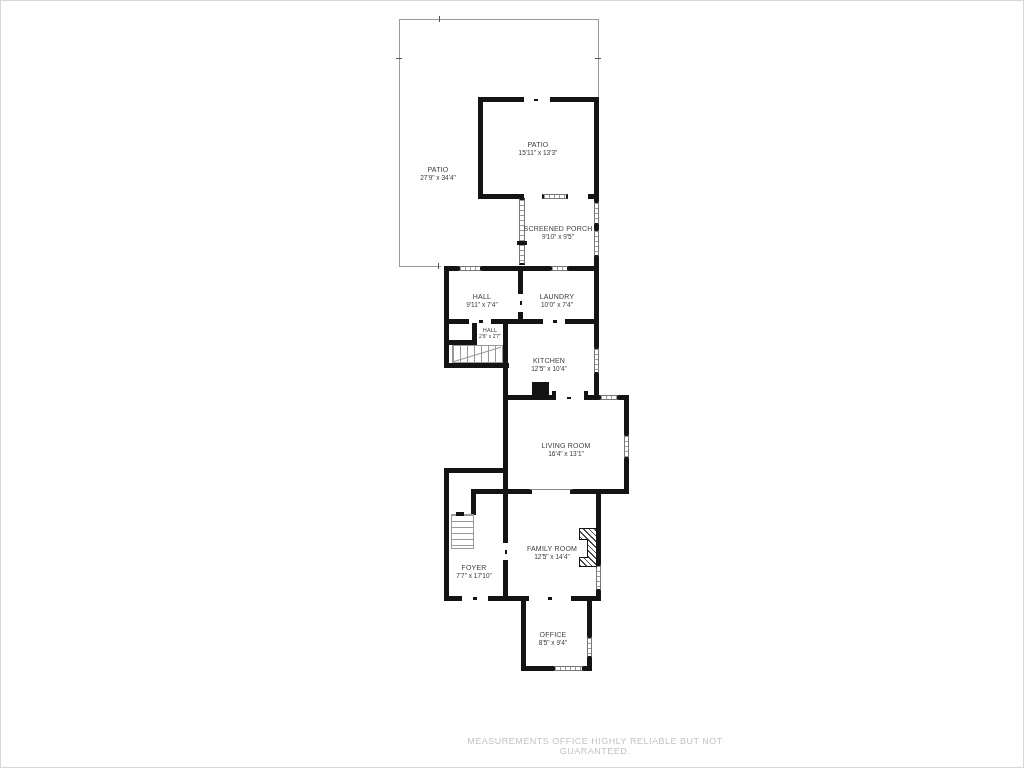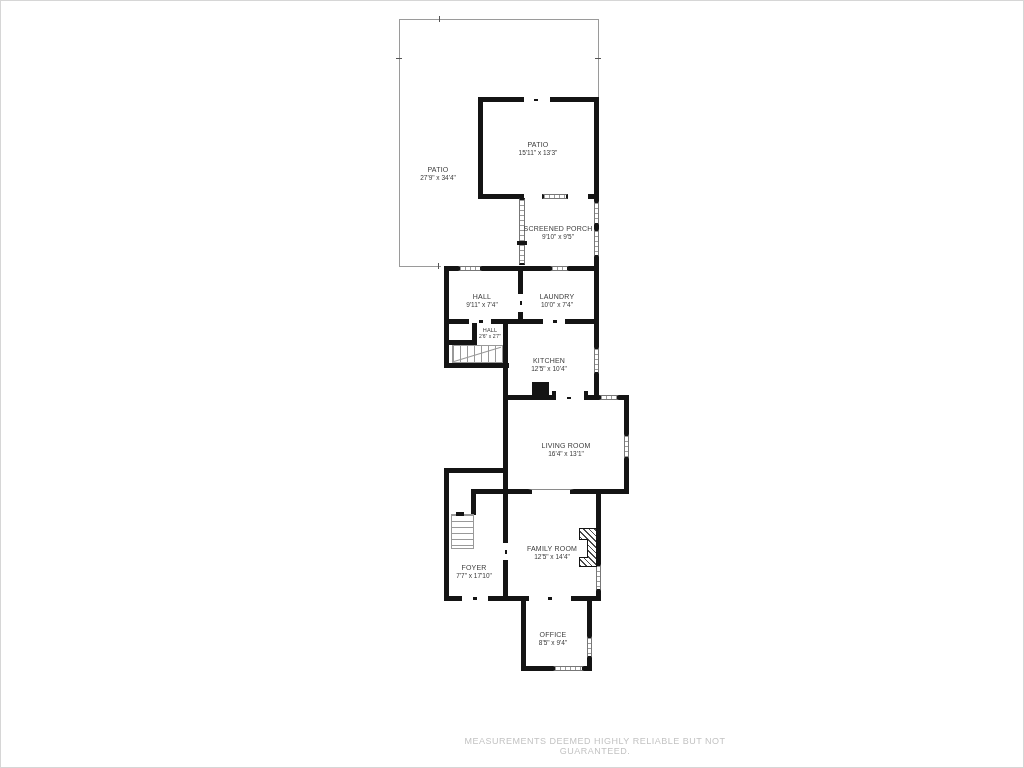--- a/index.html
+++ b/index.html
@@ -171,14 +171,14 @@
     <div class="room-label" style="left:428px;top:562px;width:90px;">
       <div class="rname">FOYER</div>
       <div class="rdims">7'7" x 17'10"</div>
     </div>
     <div class="room-label" style="left:502px;top:629px;width:100px;">
       <div class="rname">OFFICE</div>
       <div class="rdims">8'5" x 9'4"</div>
     </div>
   </div>
 
-  <div class="footer">MEASUREMENTS DEEMED HIGHLY RELIABLE BUT NOT GUARANTEED.</div>
+  <div class="footer">MEASUREMENTS OFFICE HIGHLY RELIABLE BUT NOT GUARANTEED.</div>
 </div>
 
 </body></html>

